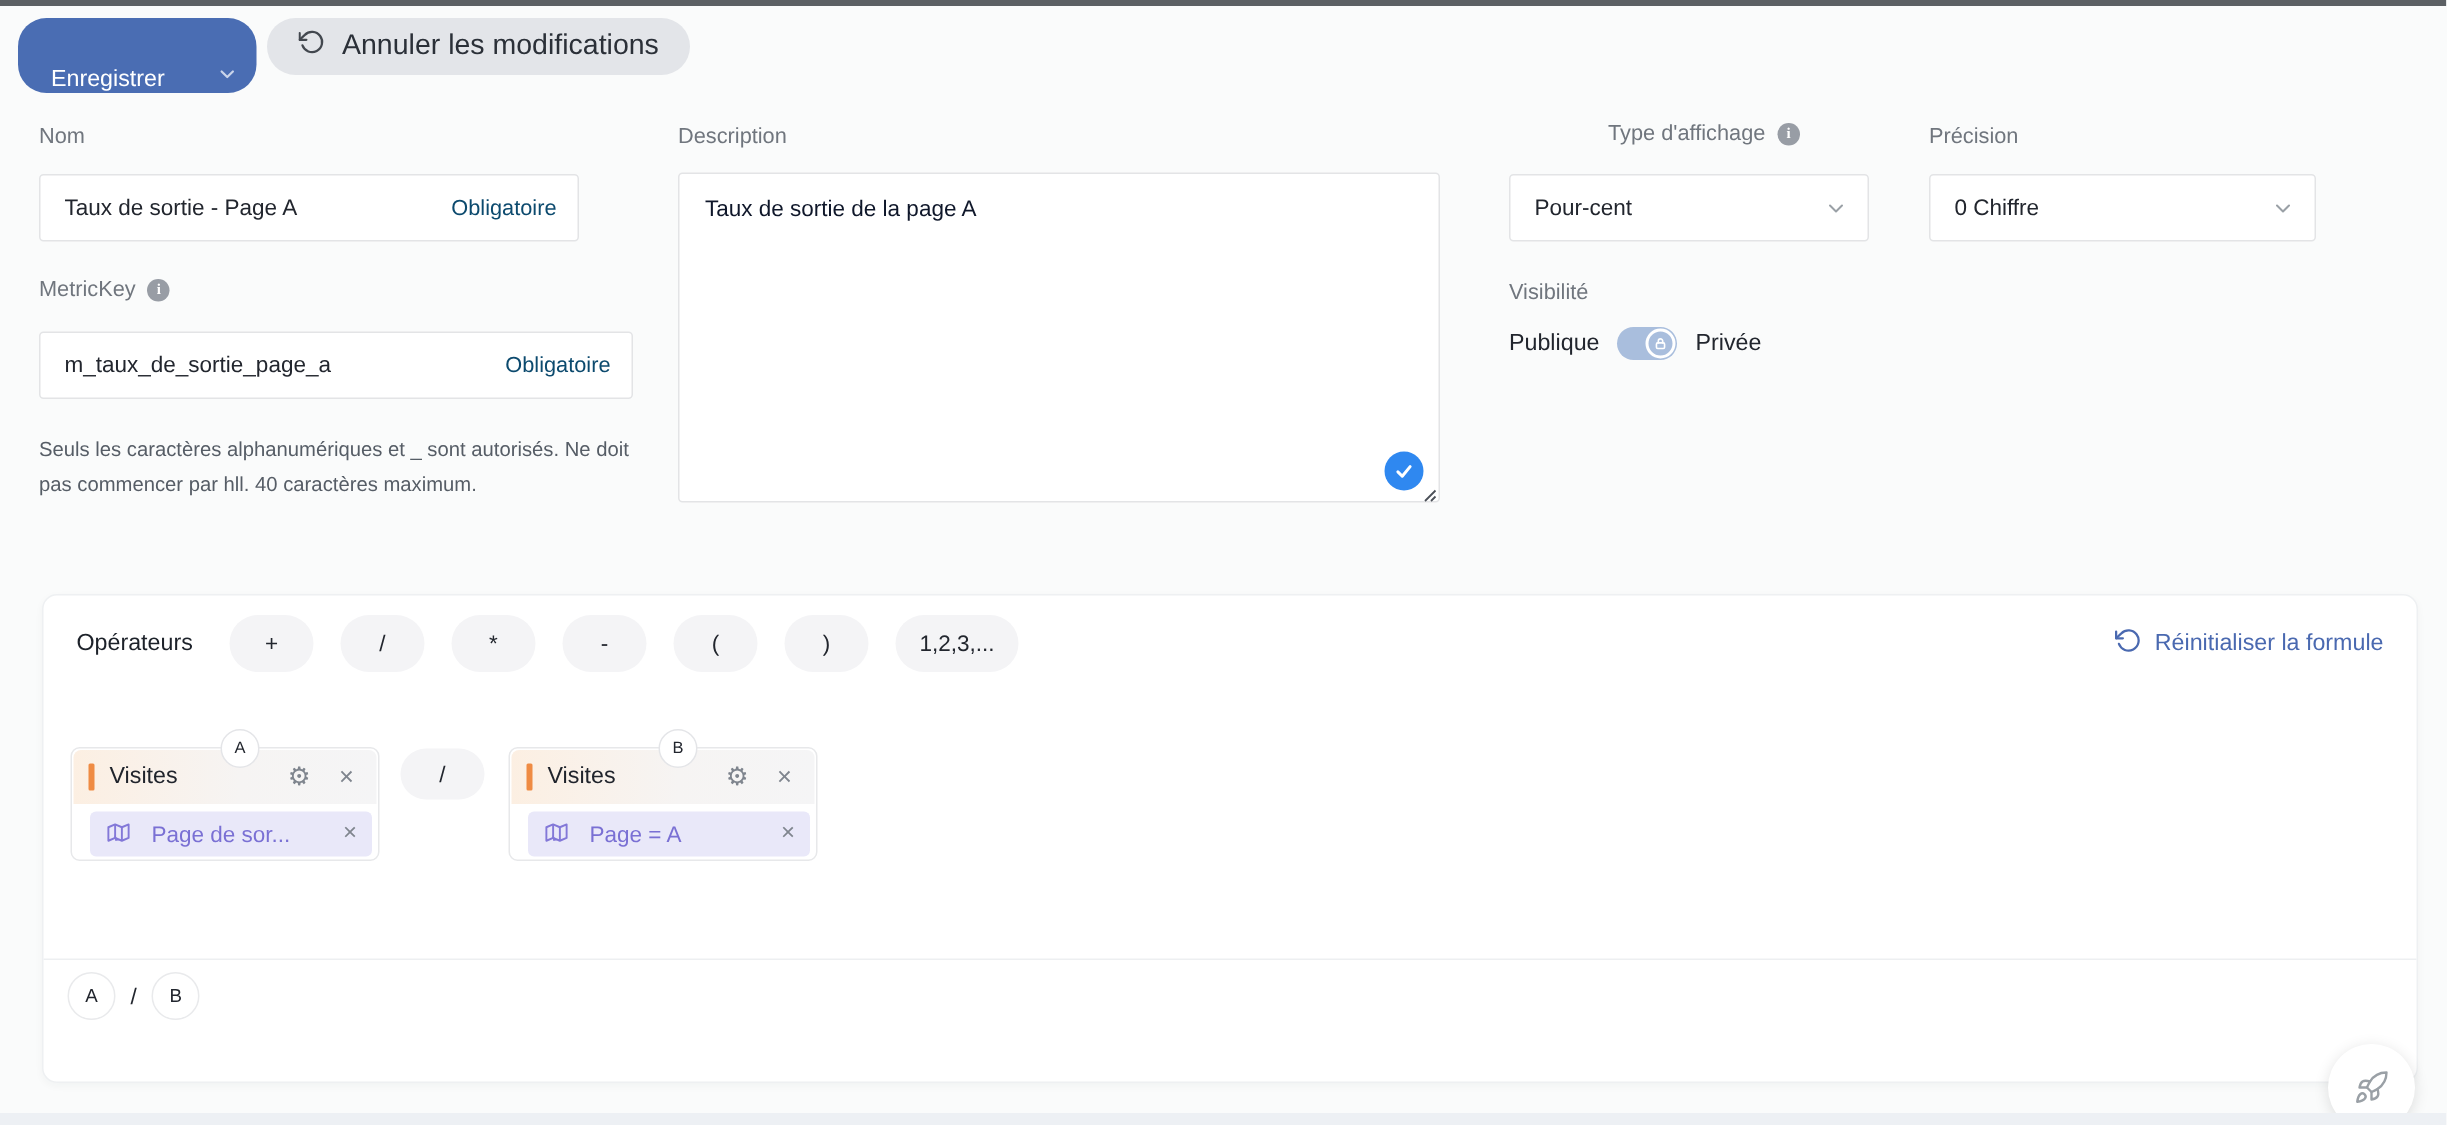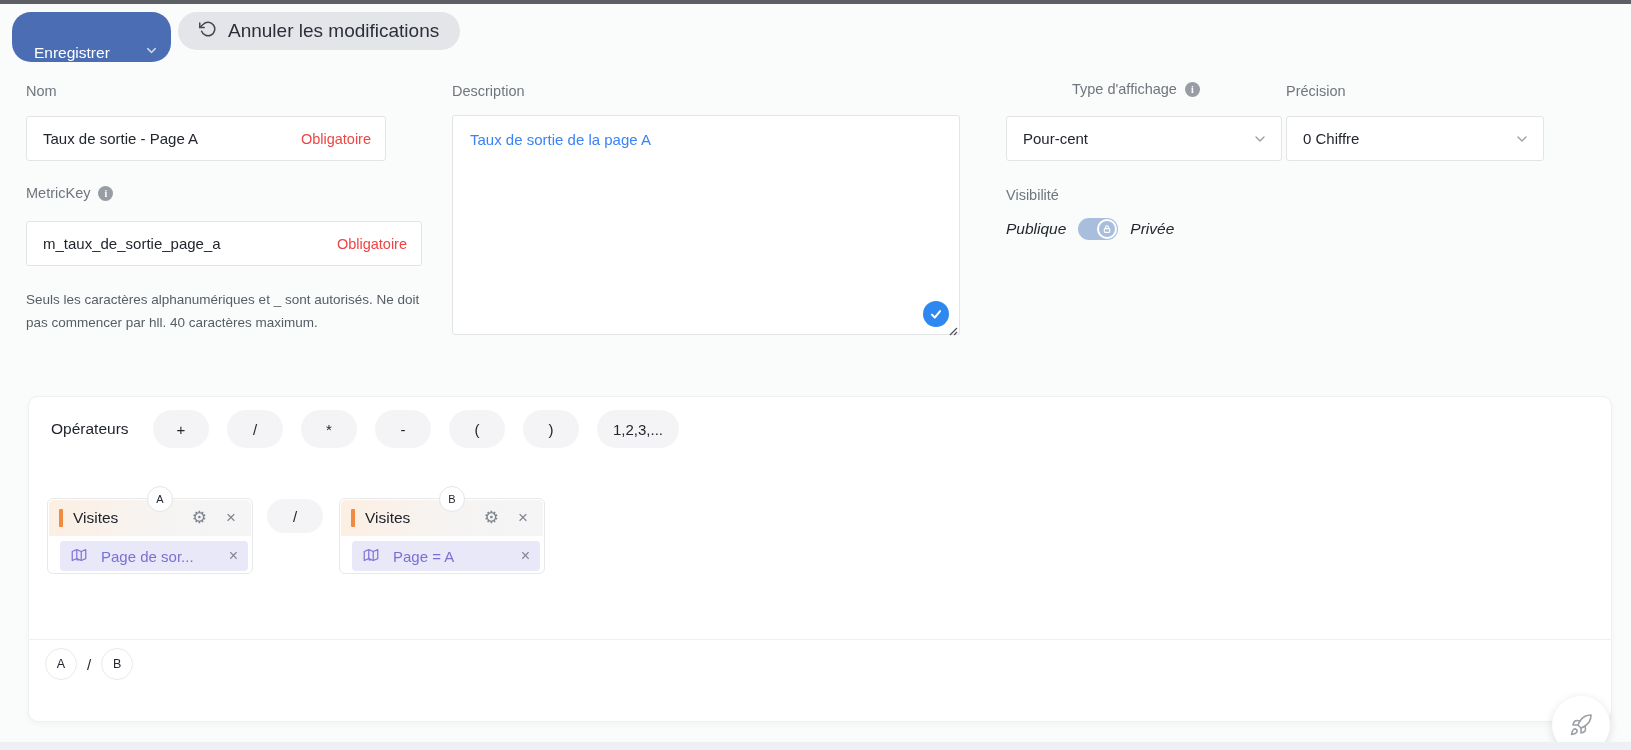--- a/index.html
+++ b/index.html
@@ -20,33 +20,33 @@
   .save-caret { width:38px; display:flex; align-items:center; justify-content:center; color:#c9d4ea; }
   .undo-btn { left:178px; top:12px; height:38px; border-radius:19px; background:#e3e5e9; color:#2b3038; display:flex; align-items:center; gap:11px; padding:0 21px; font-size:19px; cursor:pointer; }
   .undo-btn svg { color:#43484f; }
 
   
   .flabel { font-size:14.5px; color:#70767e; }
   .label-row { display:flex; align-items:center; gap:8px; }
   .info-dot { width:15px; height:15px; border-radius:50%; background:#989da5; color:#fff; font-size:10px; font-weight:bold; display:flex; align-items:center; justify-content:center; font-family:"Liberation Serif", serif; }
   .input { background:#fff; border:1px solid #e3e4e6; border-radius:3px; height:45px; display:flex; align-items:center; }
   .input .val { font-size:15px; color:#22262e; padding-left:16px; flex:1; white-space:nowrap; }
-  .input .hint { font-size:14.5px; color:#ef4444; padding-right:14px; }
+  .input .hint { font-size:14.5px; color:#0c4a6e; padding-right:14px; }
   .help { font-size:13.5px; color:#565d66; line-height:23px; }
 
   .select { background:#fff; border:1px solid #e3e4e6; border-radius:3px; height:45px; display:flex; align-items:center; cursor:pointer; }
   .select .val { font-size:15px; color:#22262e; padding-left:16px; flex:1; }
   .select .chev { color:#9aa0a6; padding-right:13px; display:flex; }
 
   .desc-box { background:#fff; border:1px solid #e3e4e6; border-radius:3px; }
-  .desc-text { position:absolute; left:17px; top:15px; font-size:15px; color:#3b82f6; }
+  .desc-text { position:absolute; left:17px; top:15px; font-size:15px; color:#0f172a; }
   .check-badge { position:absolute; right:10px; bottom:7px; width:26px; height:26px; border-radius:50%; background:#2f88f0; display:flex; align-items:center; justify-content:center; }
   .resize-handle { position:absolute; right:1px; bottom:1px; width:11px; height:11px; cursor:nwse-resize; }
 
-  .vis-row { display:flex; align-items:center; gap:12px; font-size:15.5px; color:#22262e;font-style:italic; }
+  .vis-row { display:flex; align-items:center; gap:12px; font-size:15.5px; color:#22262e; }
   .toggle { position:relative; width:40px; height:22px; border-radius:11px; background:#a9bedd; cursor:pointer; }
   .toggle .knob { position:absolute; top:1px; right:1px; width:20px; height:20px; border-radius:50%; background:#a9bedd; border:2px solid #fff; display:flex; align-items:center; justify-content:center; }
 
   
   .panel { left:28px; top:396px; width:1584px; height:326px; background:#fff; border:1px solid #eef0f2; border-radius:10px; box-shadow:0 2px 6px rgba(35,45,60,.04); }
   .ops-label { left:22px; top:13px; height:38px; line-height:38px; font-size:15.5px; color:#1d222a; }
   .ops-row { left:124px; top:13px; display:flex; gap:18px; }
   .op-pill { min-width:56px; height:38px; padding:0 16px; border-radius:19px; background:#f4f4f6; display:flex; align-items:center; justify-content:center; font-size:15px; color:#22262e; cursor:pointer; }
   .reset-link { right:22px; top:13px; height:38px; display:flex; align-items:center; gap:9px; color:#4a69b0; font-size:15.5px; cursor:pointer; }
 
@@ -125,21 +125,21 @@
       <svg width="11" height="11" viewBox="0 0 11 11">
           <path d="M10 3 L3 10 M10 7 L7 10" stroke="#4b5058" stroke-width="1.2" fill="none"></path>
         </svg>
     </div>
   </div>
 
   <div class="abs label-row" style="left:1060px; top:81px;margin-left:12px;">
     <span class="flabel">Type d'affichage</span>
     <span class="info-dot">i</span>
   </div>
-  <div class="abs select" style="left:1006px; top:116px; width:276px;">
+  <div class="abs select" style="left:1006px; top:116px; width:240px;">
     <span class="val">Pour-cent</span>
     <span class="chev">
       <svg width="16" height="16" viewBox="0 0 24 24" fill="none" stroke="currentColor" stroke-width="2" stroke-linecap="round" stroke-linejoin="round">
           <polyline points="6 9 12 15 18 9"></polyline>
         </svg>
     </span>
   </div>
   <div class="abs flabel" style="left:1006px; top:187px;">Visibilité</div>
   <div class="abs vis-row" style="left:1006px; top:218px;">
     <span>Publique</span>
@@ -170,20 +170,29 @@
     <div class="abs ops-label">Opérateurs</div>
     <div class="abs ops-row">
       <div class="op-pill">+</div>
       <div class="op-pill">/</div>
       <div class="op-pill">*</div>
       <div class="op-pill">-</div>
       <div class="op-pill">(</div>
       <div class="op-pill">)</div>
       <div class="op-pill">1,2,3,...</div>
     </div>
+    <div class="abs reset-link">
+      <span>
+        <svg width="18" height="18" viewBox="0 0 24 24" fill="none" stroke="currentColor" stroke-width="2" stroke-linecap="round" stroke-linejoin="round">
+            <polyline points="1 4 1 10 7 10"></polyline>
+            <path d="M3.51 15a9 9 0 1 0 2.13-9.36L1 10"></path>
+          </svg>
+      </span>
+      <span>Réinitialiser la formule</span>
+    </div>
 
     <div class="abs blk" style="left:18px; top:101px;">
       <div class="blk-badge">A</div>
       <div class="blk-head">
         <div class="accent-bar"></div>
         <div class="blk-name">Visites</div>
         <div class="blk-gear">⚙</div>
         <div class="blk-x">×</div>
       </div>
       <div class="chip">

